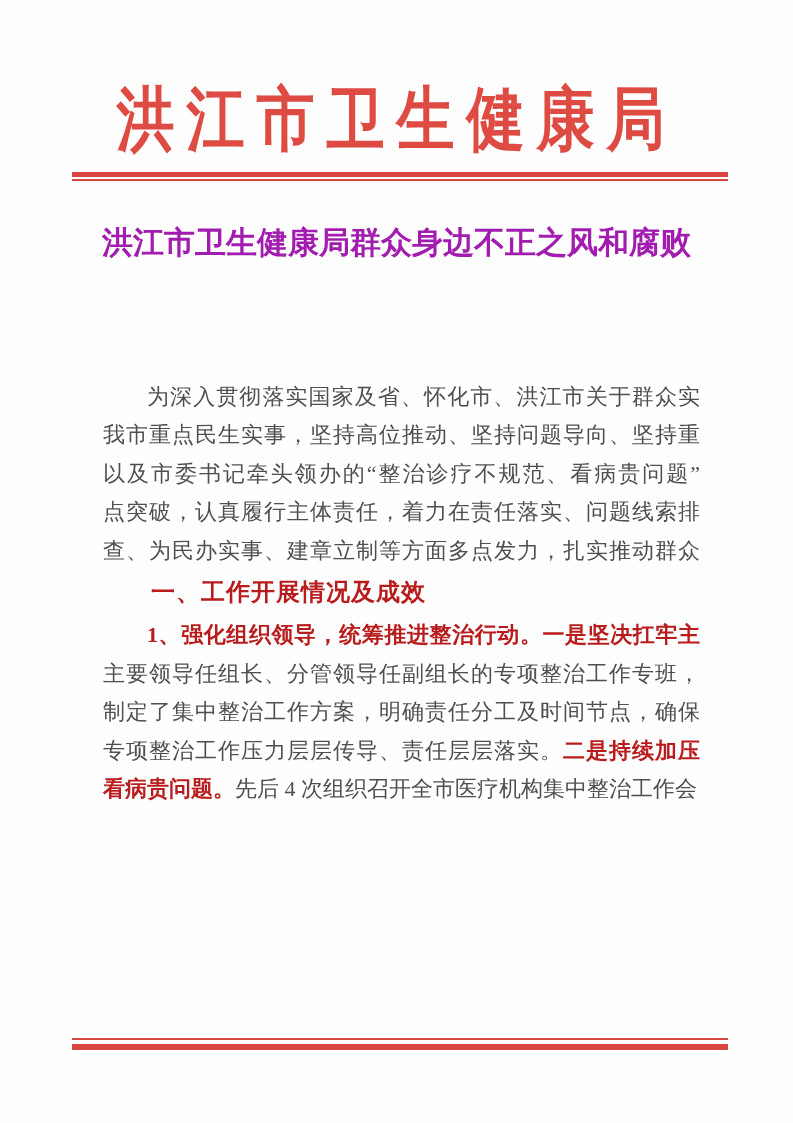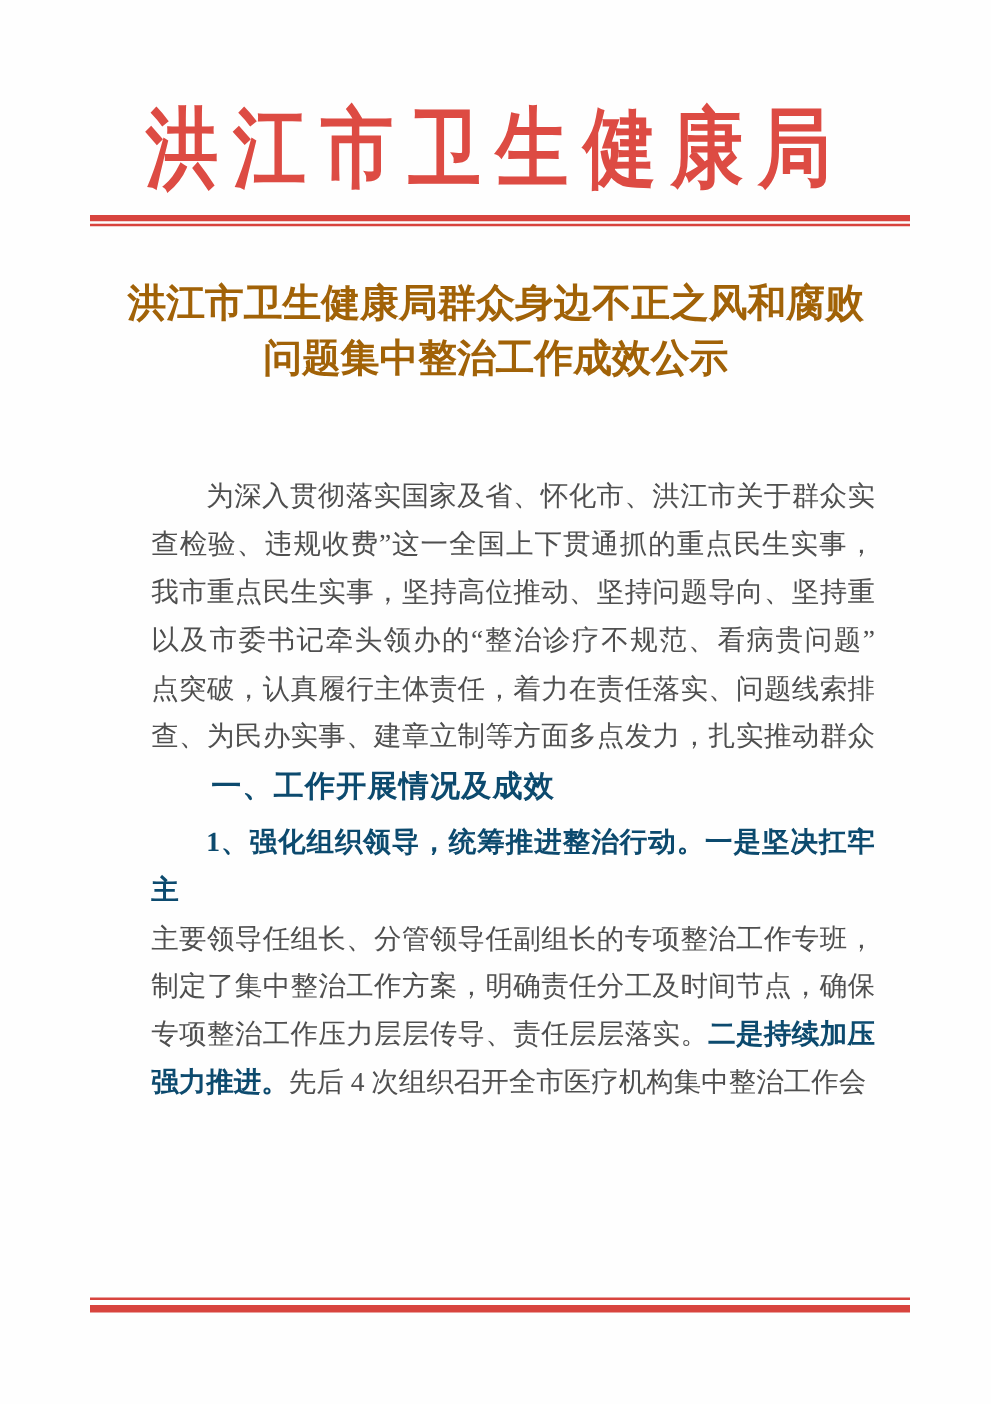--- a/index.html
+++ b/index.html
@@ -57,48 +57,47 @@
   
   .doc-title {
     position: absolute;
     top: 221px;
     left: 0;
     right: 0;
     text-align: center;
     font-weight: 700;
     font-size: 31px;
     line-height: 44px;
-    color: #a16207;
+    color: #a21caf;
     letter-spacing: 0px;
   }
 
   
   .body-text {
     position: absolute;
     top: 378px;
     left: 103px;
     width: 597px;
     font-size: 22px;
     line-height: 38.4px;
     color: #4f4f4f;
   }
   .bl {
     text-align: justify;
     text-align-last: justify;
-    margin-left: 18px;
   }
   .bl.end {
     text-align-last: left;
   }
   .bl.indent {
     text-indent: 2em;
   }
   .bl .run.bold {
     font-weight: 700;
-    color: #0c4a6e;
+    color: #b91c1c;
   }
   .bl.heading {
     font-family: "Liberation Sans", "DejaVu Sans", sans-serif;
     font-weight: 700;
     font-size: 24px;
     color: #262626;
     letter-spacing: 1px;
     margin-top: 3px;
   }
   .bl.para-start-gap {
@@ -109,33 +108,31 @@
 <body>
 
 <div class="page">
 
   <div class="agency">洪江市卫生健康局</div>
 
   <div class="rule-top"></div>
 
   <div class="doc-title">
     <div>洪江市卫生健康局群众身边不正之风和腐败</div>
-    <div>问题集中整治工作成效公示</div>
   </div>
 
   <div class="body-text">
       <div class="bl indent"><span class="run">为深入贯彻落实国家及省、怀化市、洪江市关于群众实</span></div>
-      <div class="bl"><span class="run">查检验、违规收费”这一全国上下贯通抓的重点民生实事，</span></div>
       <div class="bl"><span class="run">我市重点民生实事，坚持高位推动、坚持问题导向、坚持重</span></div>
       <div class="bl"><span class="run">以及市委书记牵头领办的“整治诊疗不规范、看病贵问题”</span></div>
       <div class="bl"><span class="run">点突破，认真履行主体责任，着力在责任落实、问题线索排</span></div>
       <div class="bl"><span class="run">查、为民办实事、建章立制等方面多点发力，扎实推动群众</span></div>
       <div class="bl indent end heading"><span class="run bold">一、工作开展情况及成效</span></div>
       <div class="bl indent para-start-gap"><span class="run bold">1、强化组织领导，统筹推进整治行动。一是坚决扛牢主</span></div>
       <div class="bl"><span class="run">主要领导任组长、分管领导任副组长的专项整治工作专班，</span></div>
       <div class="bl"><span class="run">制定了集中整治工作方案，明确责任分工及时间节点，确保</span></div>
       <div class="bl"><span class="run">专项整治工作压力层层传导、责任层层落实。</span><span class="run bold">二是持续加压</span></div>
-      <div class="bl end"><span class="run bold">强力推进。</span><span class="run">先后 4 次组织召开全市医疗机构集中整治工作会</span></div>
+      <div class="bl end"><span class="run bold">看病贵问题。</span><span class="run">先后 4 次组织召开全市医疗机构集中整治工作会</span></div>
     </div>
 
   <div class="rule-bottom"></div>
 
 </div>
 
 </body></html>

